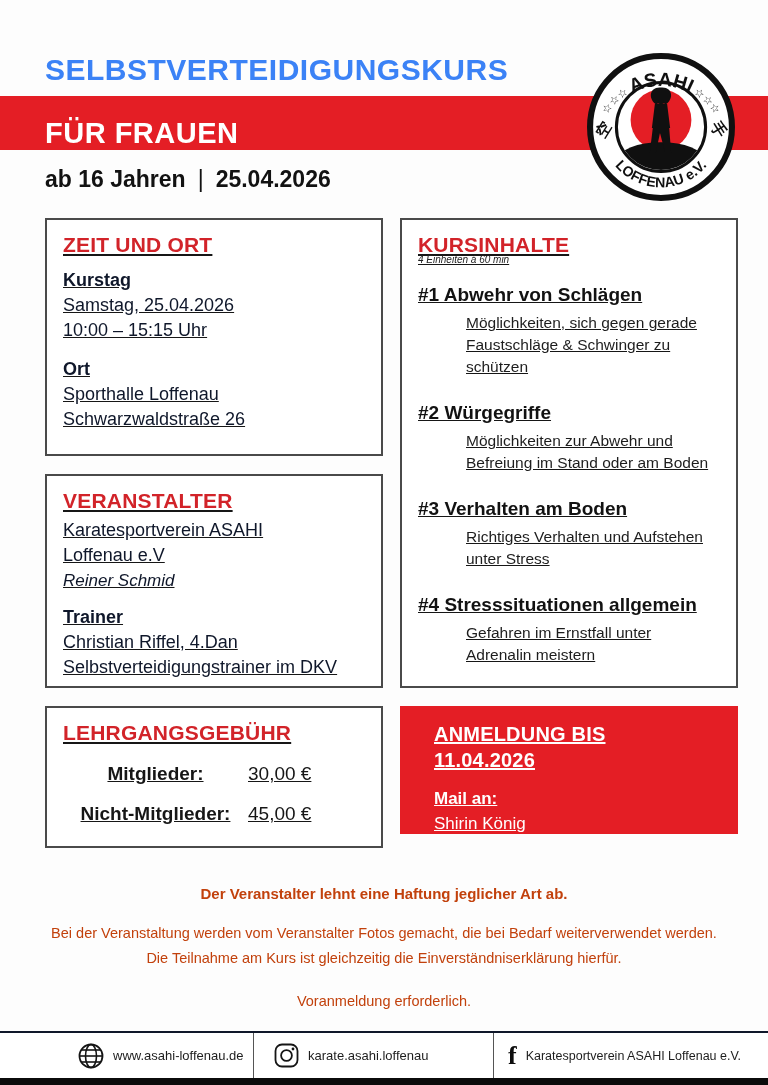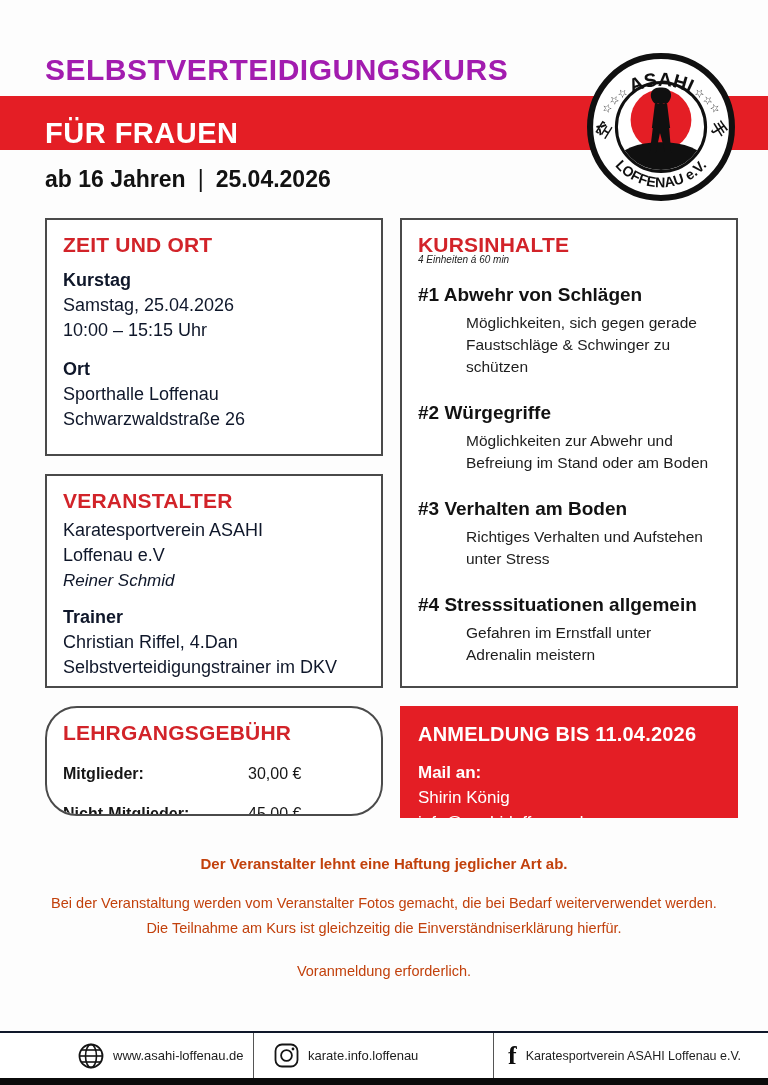--- a/index.html
+++ b/index.html
@@ -7,59 +7,59 @@
   body {
     width:768px; height:1085px;
     font-family:"Liberation Sans", sans-serif;
     color:#161616;
   }
   .page { position:relative; width:768px; height:1085px; background:#fdfdfd; overflow:hidden; }
 
   
   .title {
     margin:52px 0 0 45px;
-    font-size:30px; font-weight:700; letter-spacing:.5px; color:#a21caf;
+    font-size:30px; font-weight:700; letter-spacing:.5px; color:#3b82f6;
     line-height:35px;
   }
   .band {
     margin-top:9px; height:54px; background:var(--red);
     display:flex; align-items:flex-end; padding-left:45px;
   }
   .band span { color:#ffffff; font-size:29px; font-weight:700; letter-spacing:.5px; }
   .meta { margin:14px 0 4px 45px; font-size:23px; font-weight:700; color:#121212; line-height:30px; }
   .meta .sep { margin:0 12px; font-weight:400; }
 
   
   .logo { position:absolute; top:52px; left:586px; width:150px; height:150px; z-index:5; }
 
   
   .content { display:grid; grid-template-columns:338px 338px; column-gap:17px; margin:24px 0 0 45px; }
   .col { display:flex; flex-direction:column; gap:18px; }
-  .box { border:2px solid #4a4a4a; background:#ffffff; padding:12px 16px; overflow:hidden; }
+  .box { border:2px solid #4a4a4a; background:#ffffff; padding:12px 16px; overflow:hidden;text-decoration:underline; }
   .box h2 { font-size:21px; font-weight:700; color:var(--hred); letter-spacing:.2px; margin-bottom:10px; line-height:26px; }
   .bt  { font-size:18px; line-height:25px; color:#0f172a; }
   .bld { font-weight:700; }
   .ital{ font-style:italic; }
   .grp { margin-bottom:14px; }
 
   .box-zeit { height:238px; }
   .box-ver  { height:214px; }
   .box-ver h2 { margin-bottom:4px; }
-  .box-geb  { height:110px;border-radius:32px; }
+  .box-geb  { height:142px; }
   .box-kurs { height:470px; }
 
   .kurs-sub { font-size:10px; font-style:italic; color:#222; margin:-6px 0 18px; }
   .kurs-item { margin-bottom:23px; }
   .kurs-item .t { font-size:19px; font-weight:700; line-height:24px; margin-bottom:5px; color:#121212; }
   .kurs-item .d { font-size:15.5px; line-height:22px; padding-left:48px; color:#1d1d1d; }
 
-  .geb-row { display:flex; font-size:16px; line-height:25px; margin-top:15px; }
+  .geb-row { display:flex; font-size:19px; line-height:25px; margin-top:15px;text-align:center; }
   .geb-row .l { font-weight:700; width:185px; }
 
-  .box-anm { height:112px; background:var(--red); border:none; color:#ffffff; padding:15px 18px; }
+  .box-anm { height:128px; background:var(--red); border:none; color:#ffffff; padding:15px 34px; }
   .box-anm h2 { color:#ffffff; font-size:20px; margin-bottom:13px; }
   .anm-line { font-size:17px; line-height:25px; color:#ffffff; }
   .anm-email { text-decoration:underline; cursor:pointer; }
 
   
   .disclaimer { text-align:center; margin-top:37px; color:#c2410c; }
   .d1 { font-size:15px; font-weight:700; }
   .d23 { font-size:14.5px; line-height:25px; margin-top:19px; }
   .d4 { font-size:14.5px; margin-top:22px; }
 
@@ -229,21 +229,21 @@
       <span>www.asahi-loffenau.de</span>
     </div>
     <div class="fcell fc2">
       <span class="ficon">
         <svg width="25" height="25" viewBox="0 0 25 25">
           <rect x="1.5" y="1.5" width="22" height="22" rx="6.5" fill="none" stroke="#151515" stroke-width="1.8"></rect>
           <circle cx="12.5" cy="12.5" r="5.4" fill="none" stroke="#151515" stroke-width="1.8"></circle>
           <circle cx="19" cy="6" r="1.4" fill="#151515"></circle>
         </svg>
       </span>
-      <span>karate.info.loffenau</span>
+      <span>karate.asahi.loffenau</span>
     </div>
     <div class="fcell fc3">
       <span class="ficon fb-f">f</span>
       <span>Karatesportverein ASAHI Loffenau e.V.</span>
     </div>
   </div>
   <div class="bottom-bar"></div>
 
 </div>
 

